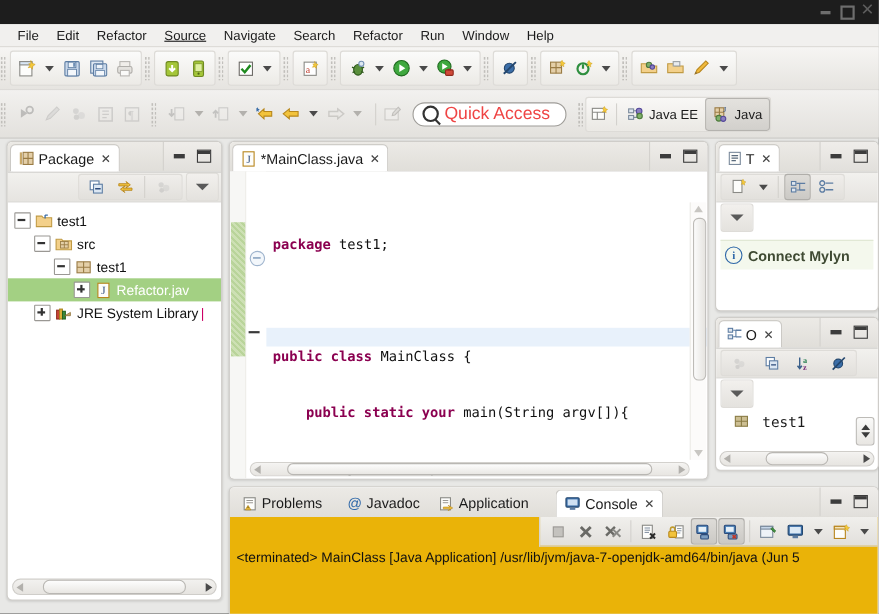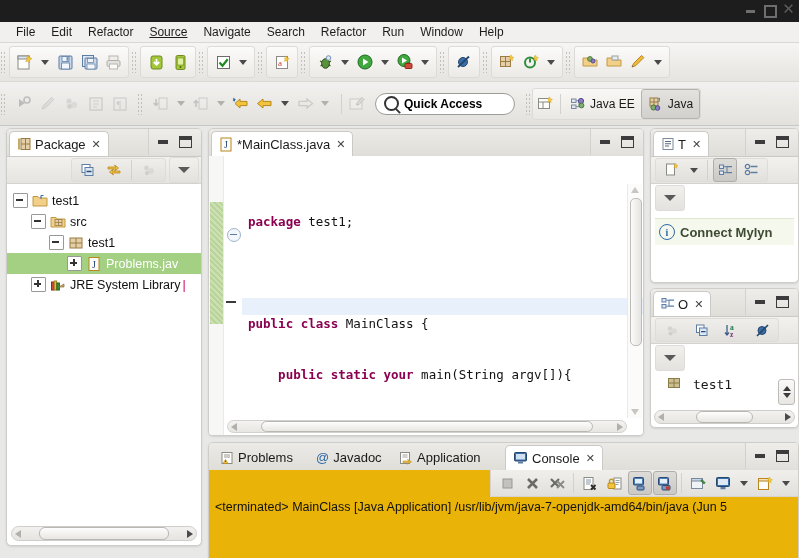--- a/index.html
+++ b/index.html
@@ -72,21 +72,21 @@
   .sep{width:1px;height:20px;background:#d3d1cd;margin:0 3px;}
 
   
   .qa{
     display:flex;align-items:center;height:22px;width:140px;
     background:#fff;border:1px solid #9e9c98;border-radius:11px;
     padding:0 8px;box-sizing:border-box;margin-left:6px;
   }
   .qa .mag{width:11px;height:11px;border:2px solid #333;border-radius:50%;position:relative;margin-right:5px;flex:none;}
   .qa .mag:after{content:"";position:absolute;right:-4px;bottom:-3px;width:6px;height:2px;background:#333;transform:rotate(45deg);}
-  .qa span{color:#000000;font-size:12px;font-weight:bold;}
+  .qa span{color:#ef4444;font-size:16px;}
 
   .persp{display:flex;align-items:center;height:30px;
          background:linear-gradient(#f9f8f6,#eae8e4);border:1px solid #dddbd7;border-radius:3px;}
   .persp .pbtn{display:flex;align-items:center;gap:4px;padding:2px 6px;font-size:12px;height:24px;text-align:right;}
   .persp .pbtn.active{background:linear-gradient(#e4e2de,#d2d0cc);border:1px solid #b5b3af;border-radius:3px;}
 
   
   .panel{position:absolute;background:#fff;border:1px solid #cfcdc9;border-radius:5px;
          box-shadow:0 1px 2px rgba(0,0,0,.10);box-sizing:border-box;overflow:hidden;}
   .pan-tabs{height:27px;position:relative;
@@ -581,21 +581,21 @@
         <span class="tlabel">test1</span>
       </div>
       <div class="trow sel" style="padding-left:60px">
         <span class="exp plus"></span>
         <span class="ico">
           <svg width="16" height="16" viewBox="0 0 16 16">
               <rect x="3" y="1.5" width="10" height="13" fill="#fdfdfb" stroke="#b8861d"></rect>
               <text x="6" y="11.5" font-size="10" fill="#2b4a7a" font-family="serif">J</text>
             </svg>
         </span>
-        <span class="tlabel">Problems.jav</span>
+        <span class="tlabel">Refactor.jav</span>
       </div>
       <div class="trow" style="padding-left:24px">
         <span class="exp plus"></span>
         <span class="ico">
           <svg width="16" height="16" viewBox="0 0 16 16">
               <rect x="1.5" y="5" width="2.5" height="8" fill="#d04a3a" stroke="#8f2a1e"></rect>
               <rect x="4.2" y="4" width="2.5" height="9" fill="#e8b93b" stroke="#a8821c"></rect>
               <rect x="6.9" y="6" width="2.5" height="7" fill="#3f8f3f" stroke="#26621f"></rect>
               <path d="M9 10l5-3v3z" fill="#c9a96a" stroke="#8a6d34" stroke-width=".7"></path>
             </svg>

